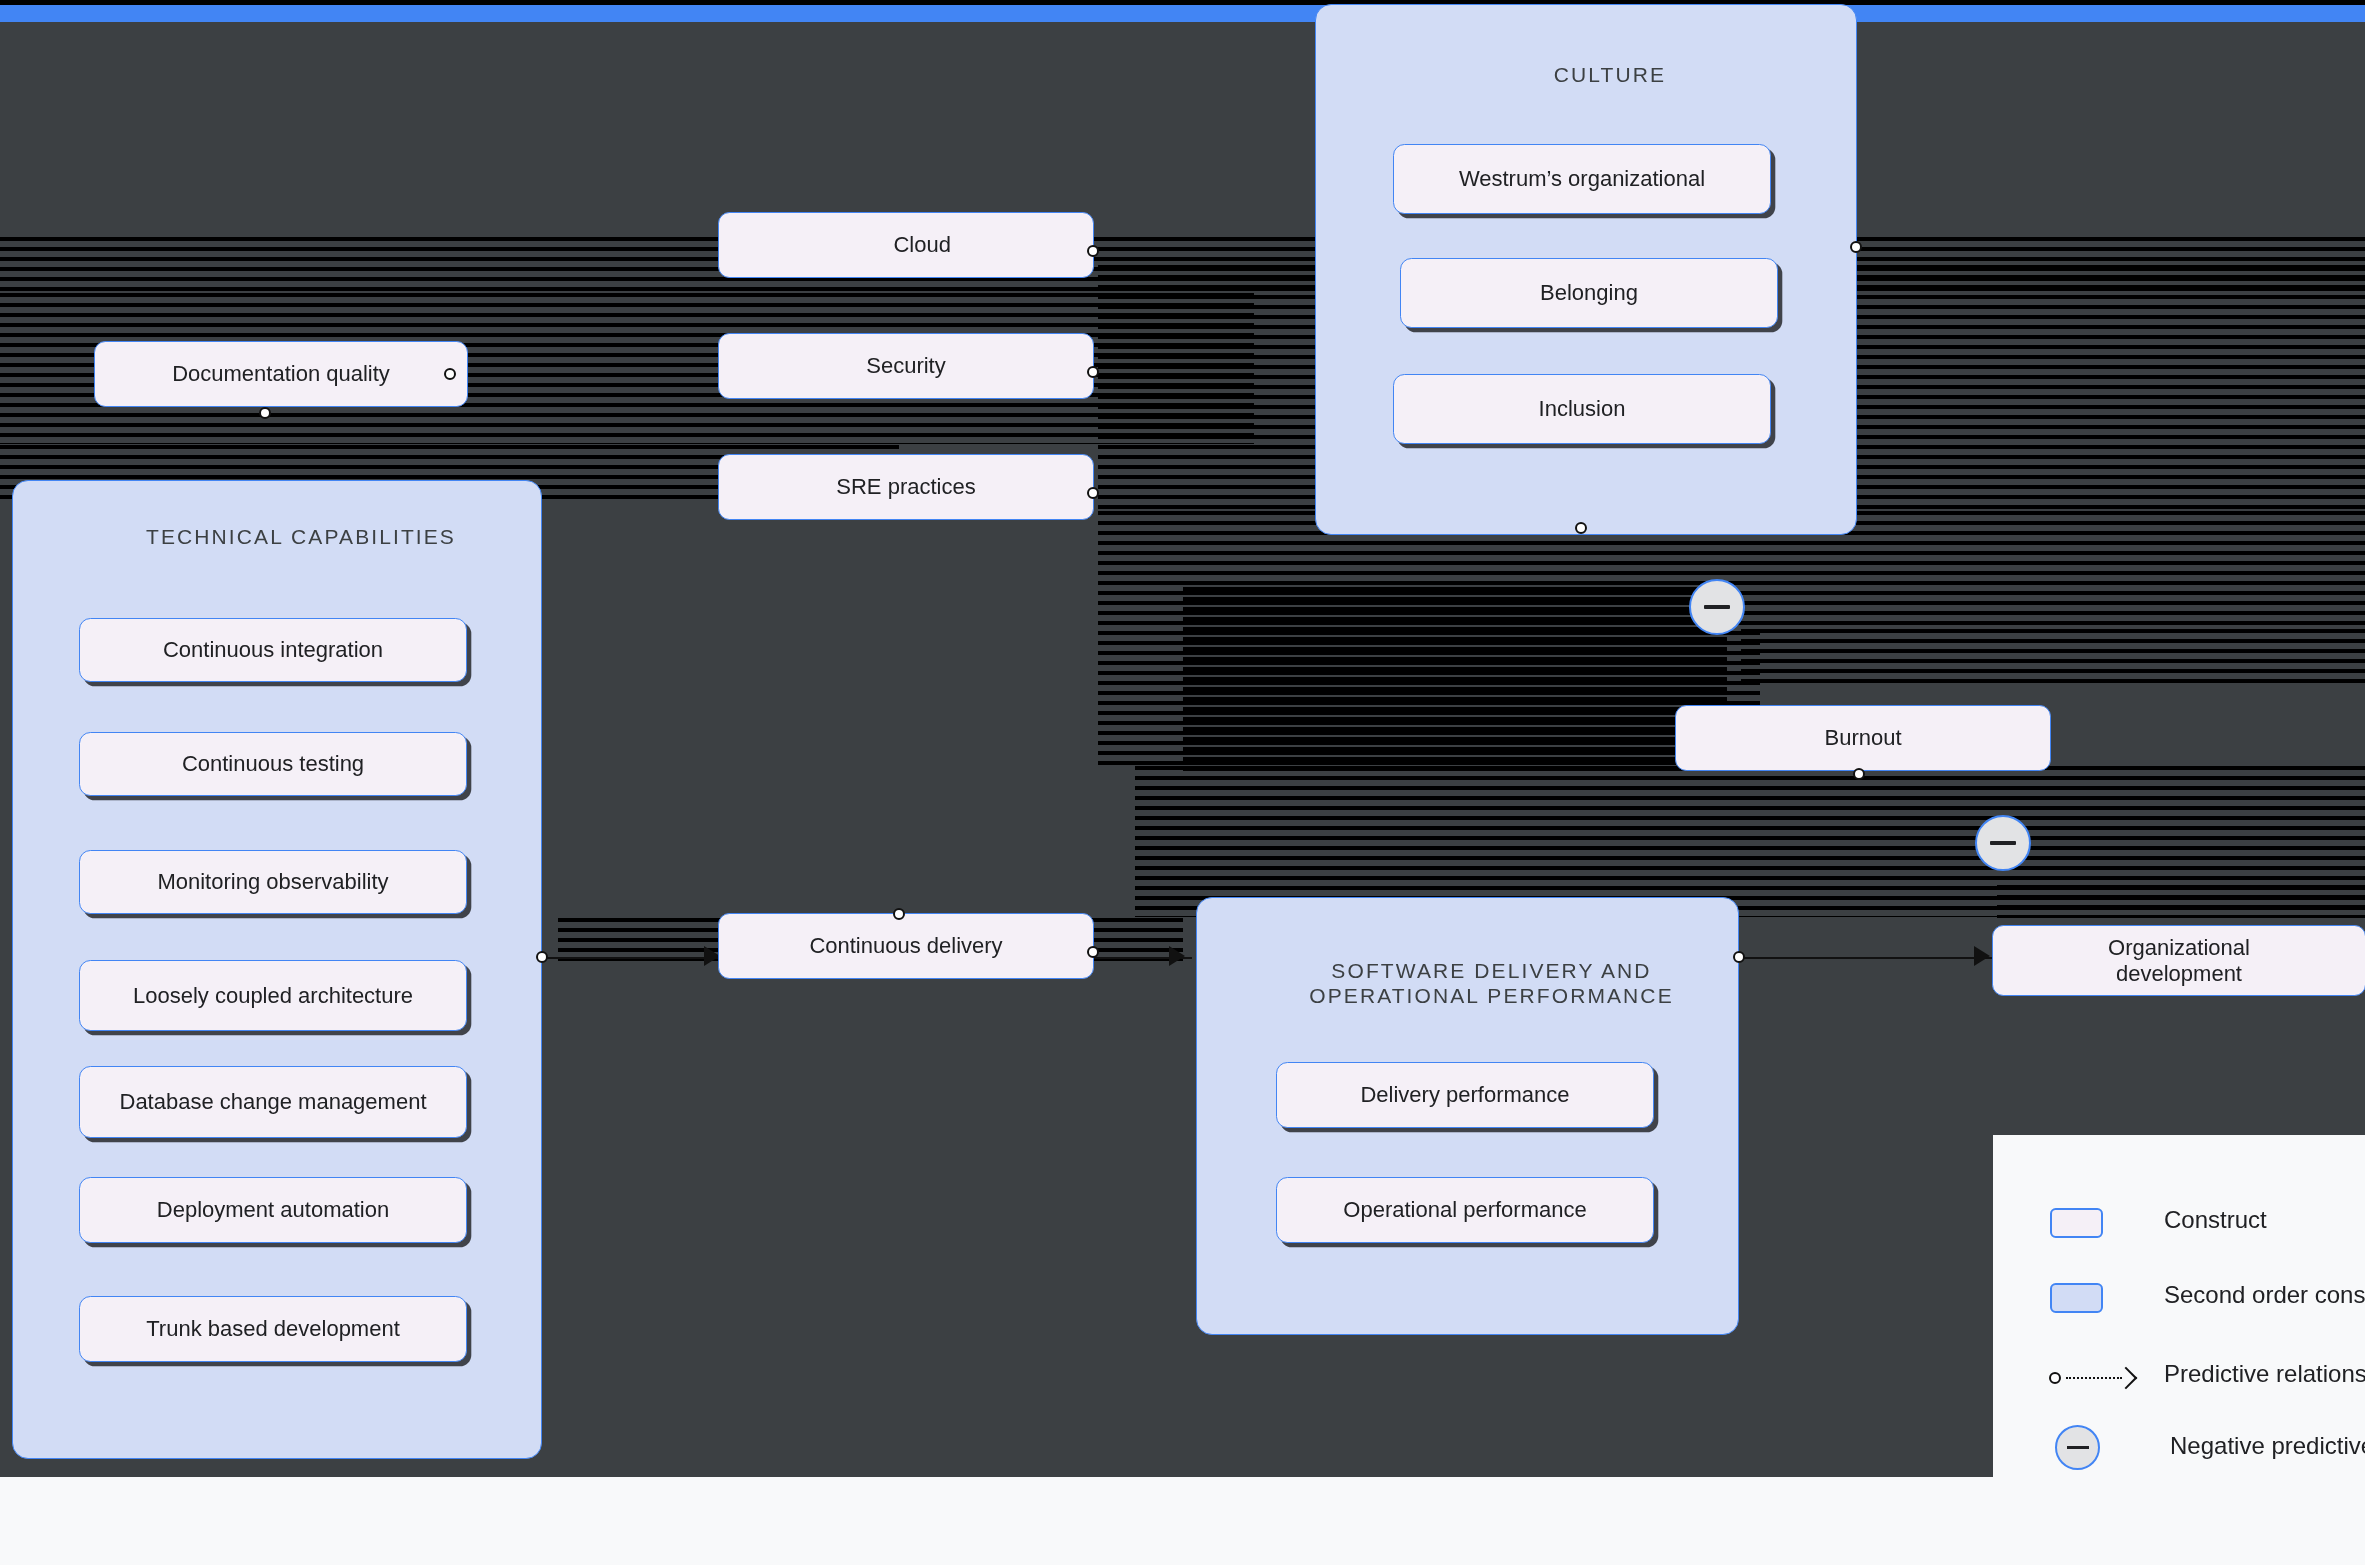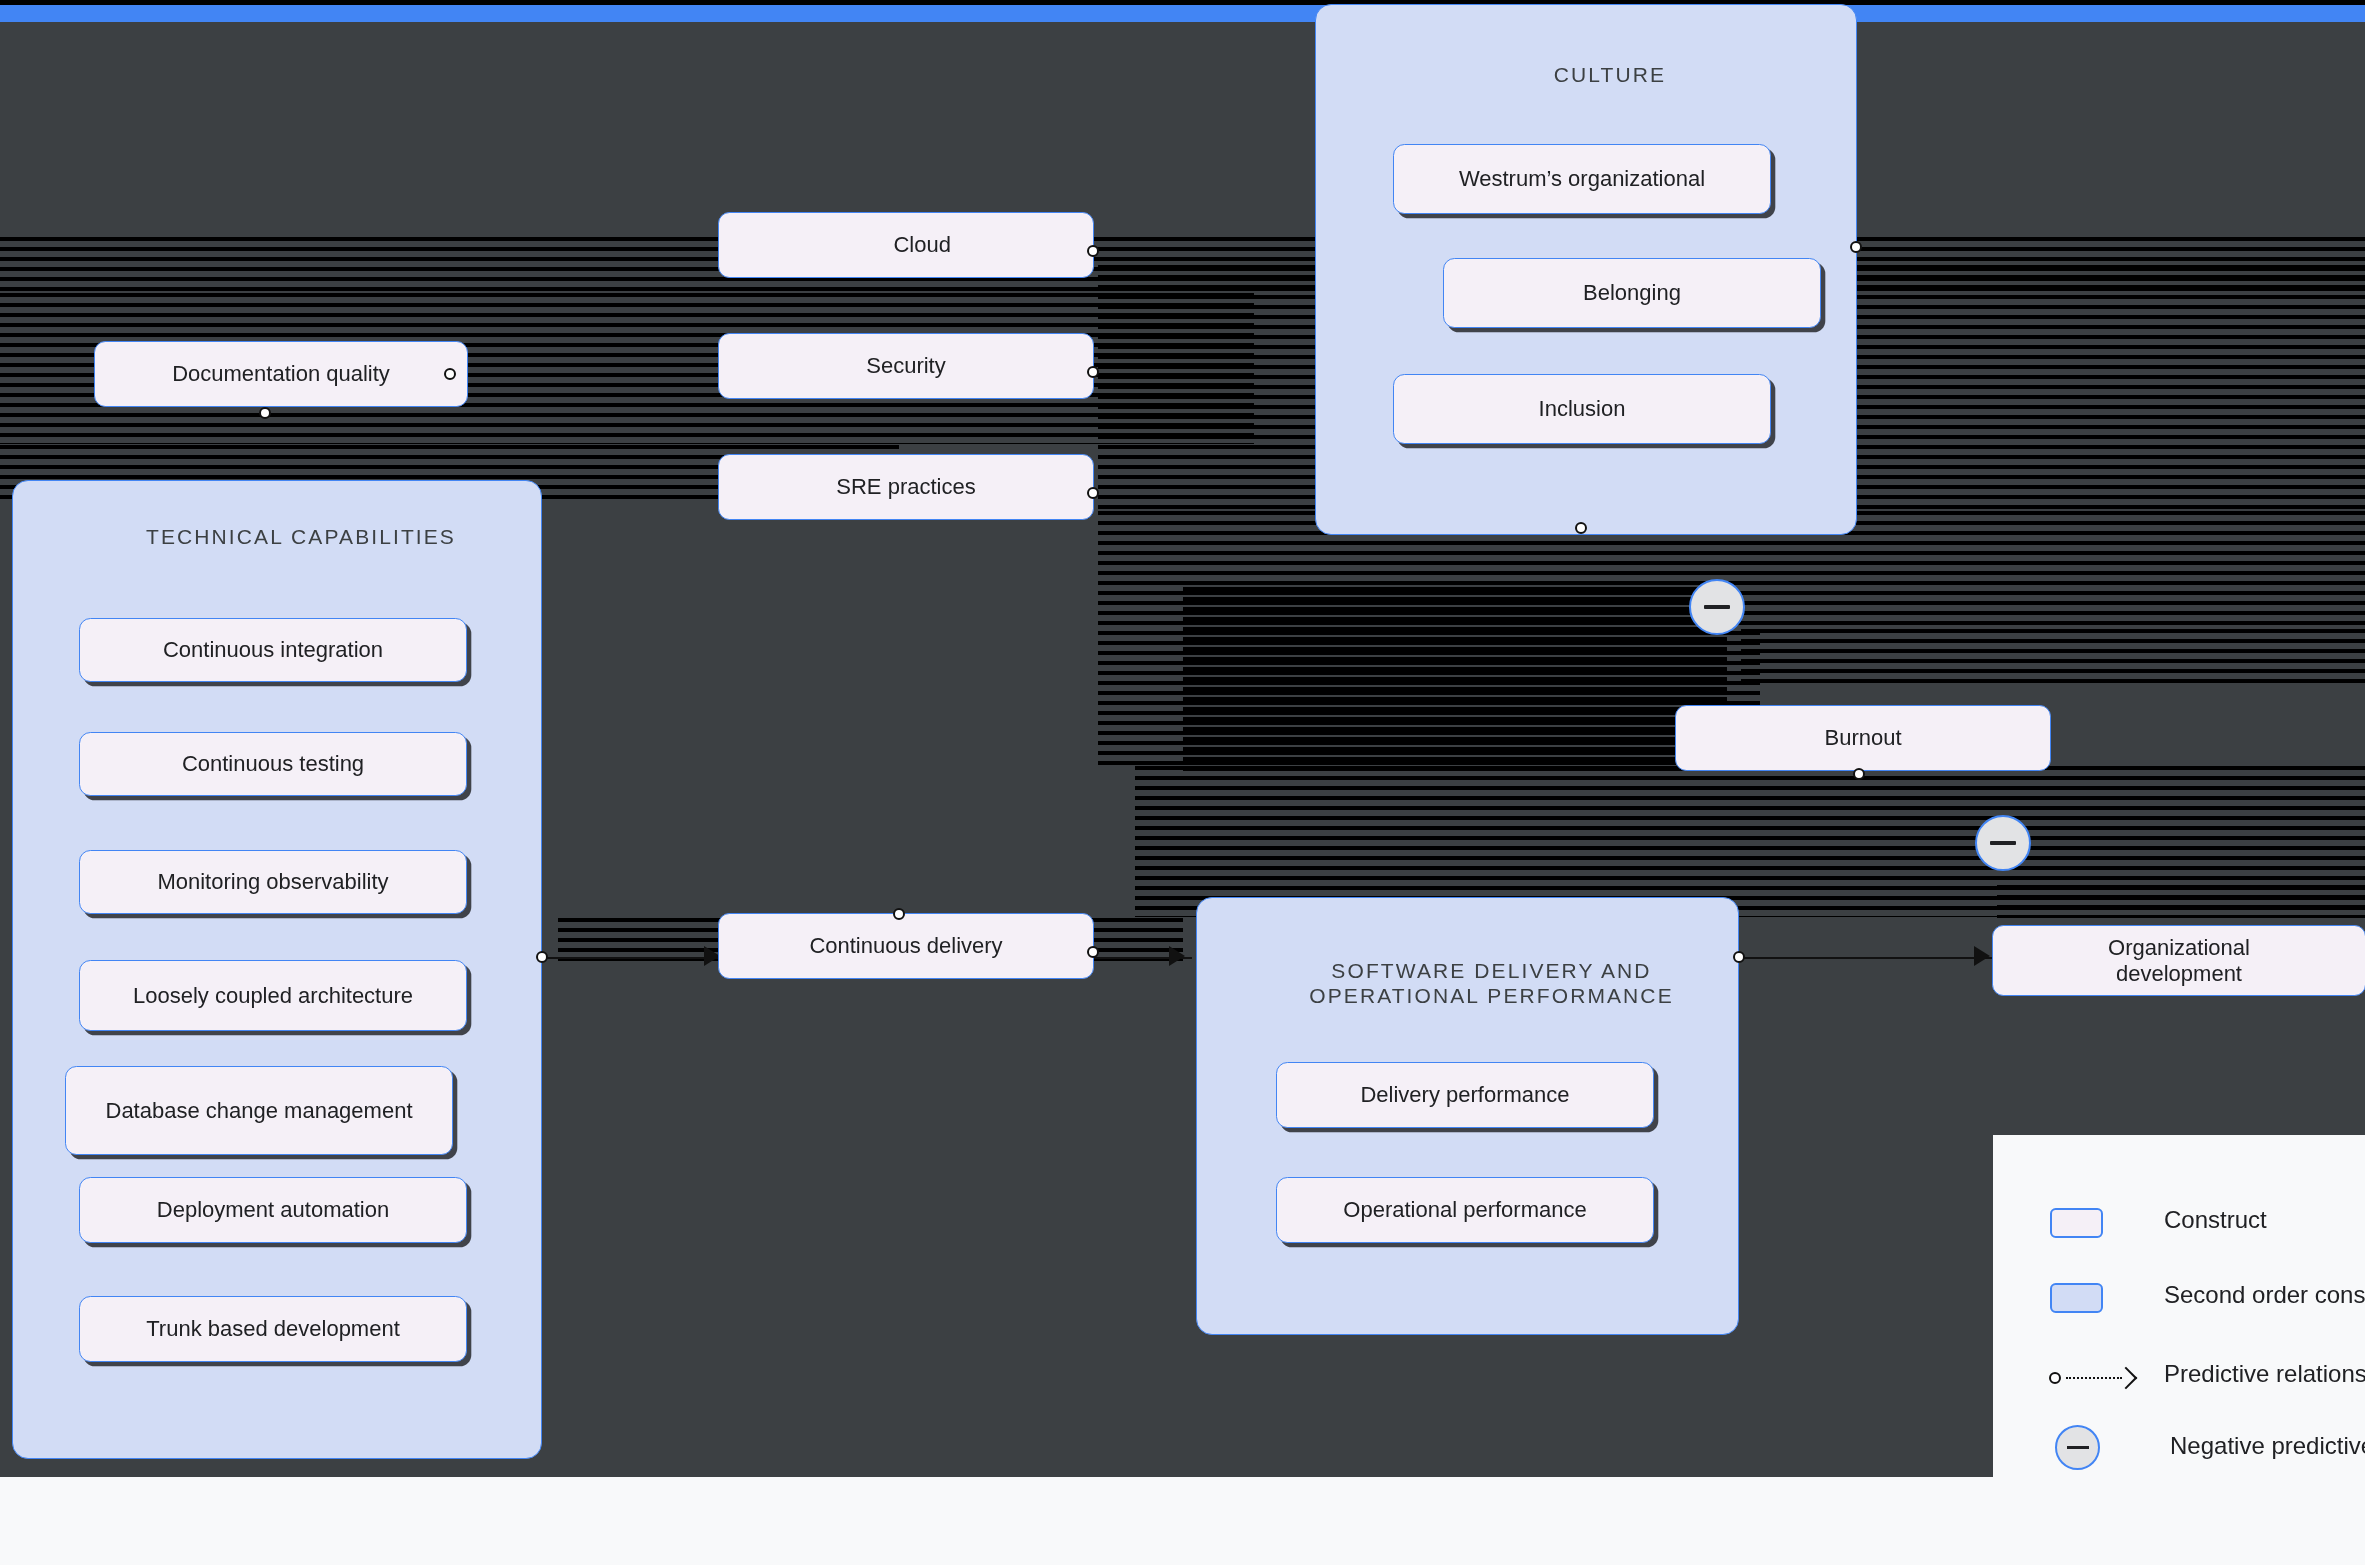--- a/index.html
+++ b/index.html
@@ -174,21 +174,21 @@
   </div>
   <div class="node" style="left:79px;top:850px;width:388px;height:64px;">
     <span>Monitoring observability</span>
   </div>
   <div class="node" style="left:79px;top:732px;width:388px;height:64px;">
     <span>Continuous testing</span>
   </div>
   <div class="node" style="left:79px;top:960px;width:388px;height:71px;">
     <span>Loosely coupled architecture</span>
   </div>
-  <div class="node" style="left:65px;top:1066px;width:388px;height:89px;">
+  <div class="node" style="left:79px;top:1066px;width:388px;height:72px;">
     <span>Database change management</span>
   </div>
   <div class="node" style="left:79px;top:1177px;width:388px;height:66px;">
     <span>Deployment automation</span>
   </div>
   <div class="node" style="left:79px;top:1296px;width:388px;height:66px;">
     <span>Trunk based development</span>
   </div>
   <div class="dot" style="left:536px;top:951px;"></div>
 
@@ -218,21 +218,21 @@
   </div>
   <div class="dot" style="left:893px;top:908px;"></div>
   <div class="dot" style="left:1087px;top:946px;"></div>
 
   <div class="group" style="left:1315px;top:3.8px;width:542px;height:531px;">
     <div class="group-title" style="top:58px;">CULTURE</div>
   </div>
   <div class="node" style="left:1393px;top:144px;width:378px;height:70px;">
     <span>Westrum’s organizational</span>
   </div>
-  <div class="node" style="left:1443px;top:258px;width:378px;height:70px;">
+  <div class="node" style="left:1400px;top:258px;width:378px;height:70px;">
     <span>Belonging</span>
   </div>
   <div class="node" style="left:1393px;top:374px;width:378px;height:70px;">
     <span>Inclusion</span>
   </div>
   <div class="dot" style="left:1850px;top:241px;"></div>
   <div class="dot" style="left:1575px;top:522px;"></div>
 
   <div class="group" style="left:1196px;top:897px;width:543px;height:438px;">
     <div class="group-title" style="top:61px;">SOFTWARE DELIVERY AND</div>

